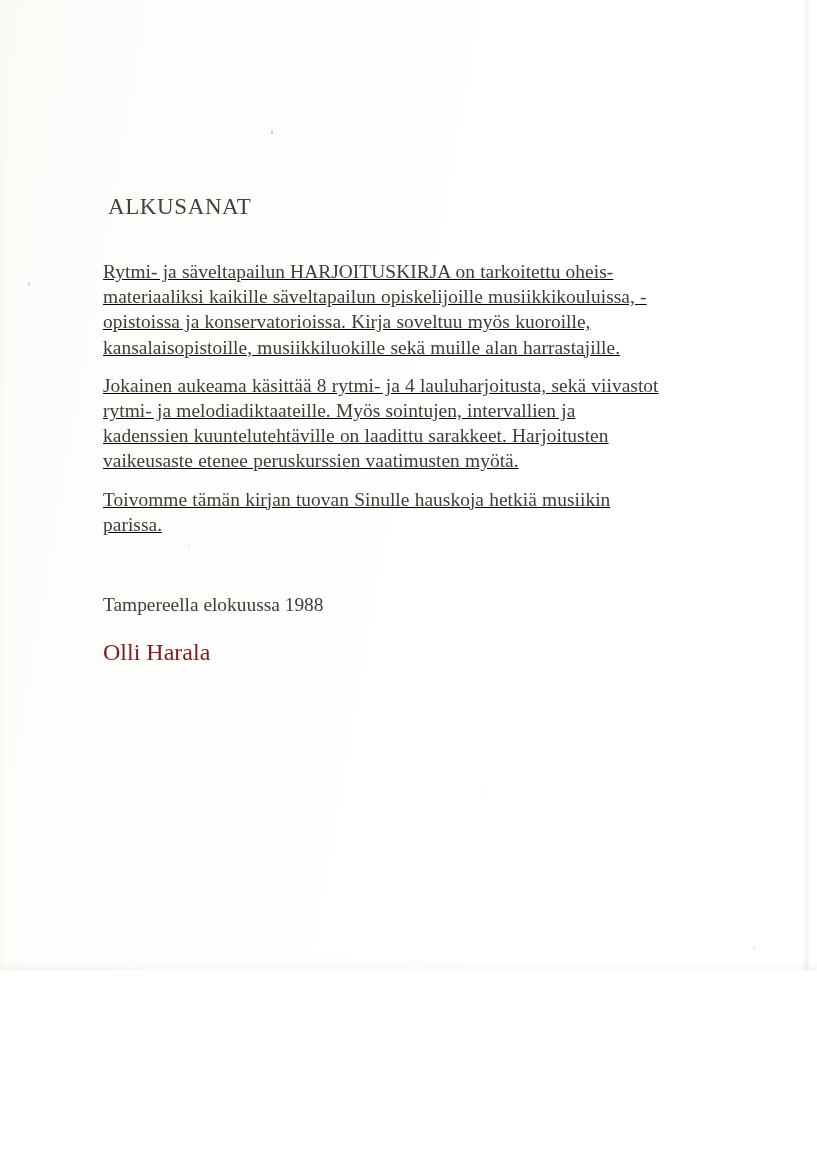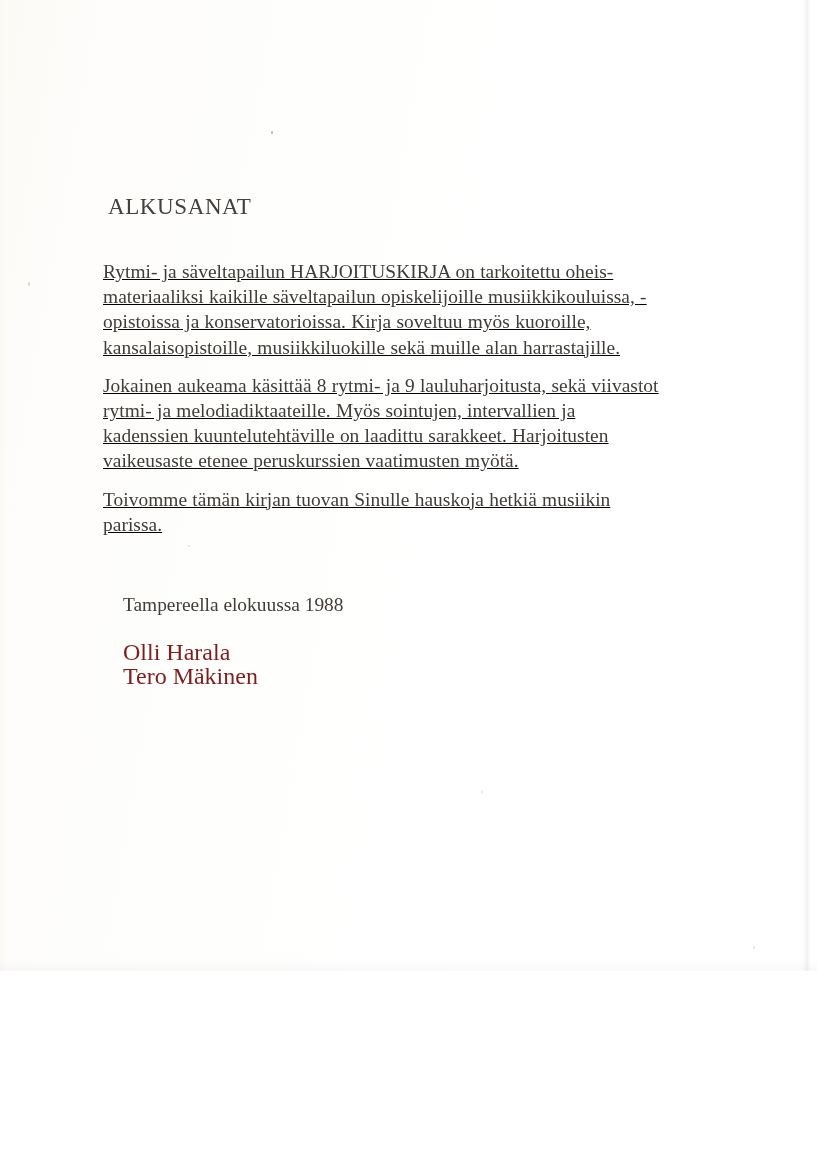--- a/index.html
+++ b/index.html
@@ -117,21 +117,20 @@
 
   .para:last-child {
     margin-bottom: 0;
   }
 
   .signature-block {
     position: absolute;
     left: 0;
     top: 592px;
     width: 420px;
-    margin-left: 20px;
   }
 
   .sig-date {
     margin: 0 0 23px 0;
     font-size: 19.4px;
     line-height: 25.2px;
     color: #403c37;
   }
 
   .sig-name {
@@ -157,28 +156,27 @@
 <div class="scan-page">
 
   <div class="paper-tone"></div>
 
   <div class="content">
 
     <h1 class="doc-title">ALKUSANAT</h1>
 
     <div class="body-block">
       <p class="para">Rytmi- ja säveltapailun HARJOITUSKIRJA on tarkoitettu oheis-materiaaliksi kaikille säveltapailun opiskelijoille musiikkikouluissa, -opistoissa ja konservatorioissa. Kirja soveltuu myös kuoroille, kansalaisopistoille, musiikkiluokille sekä muille alan harrastajille.</p>
-      <p class="para">Jokainen aukeama käsittää 8 rytmi- ja 9 lauluharjoitusta, sekä viivastot rytmi- ja melodiadiktaateille. Myös sointujen, intervallien ja kadenssien kuuntelutehtäville on laadittu sarakkeet. Harjoitusten vaikeusaste etenee peruskurssien vaatimusten myötä.</p>
+      <p class="para">Jokainen aukeama käsittää 8 rytmi- ja 4 lauluharjoitusta, sekä viivastot rytmi- ja melodiadiktaateille. Myös sointujen, intervallien ja kadenssien kuuntelutehtäville on laadittu sarakkeet. Harjoitusten vaikeusaste etenee peruskurssien vaatimusten myötä.</p>
       <p class="para">Toivomme tämän kirjan tuovan Sinulle hauskoja hetkiä musiikin parissa.</p>
     </div>
 
     <div class="signature-block">
       <p class="sig-date">Tampereella elokuussa 1988</p>
       <p class="sig-name">Olli Harala</p>
-      <p class="sig-name">Tero Mäkinen</p>
     </div>
 
   </div>
 
   <div class="speck" style="left:271px; top:131px; width:2px;   height:3px;"></div>
   <div class="speck faint" style="left:28px;  top:282px; width:2px;   height:4px;"></div>
   <div class="speck faint" style="left:637px; top:384px; width:3px;   height:2px;"></div>
   <div class="speck pale" style="left:188px; top:545px; width:2px;   height:2px;"></div>
   <div class="speck pale" style="left:481px; top:791px; width:2px;   height:2px;"></div>
   <div class="speck pale" style="left:753px; top:946px; width:2px;   height:3px;"></div>

